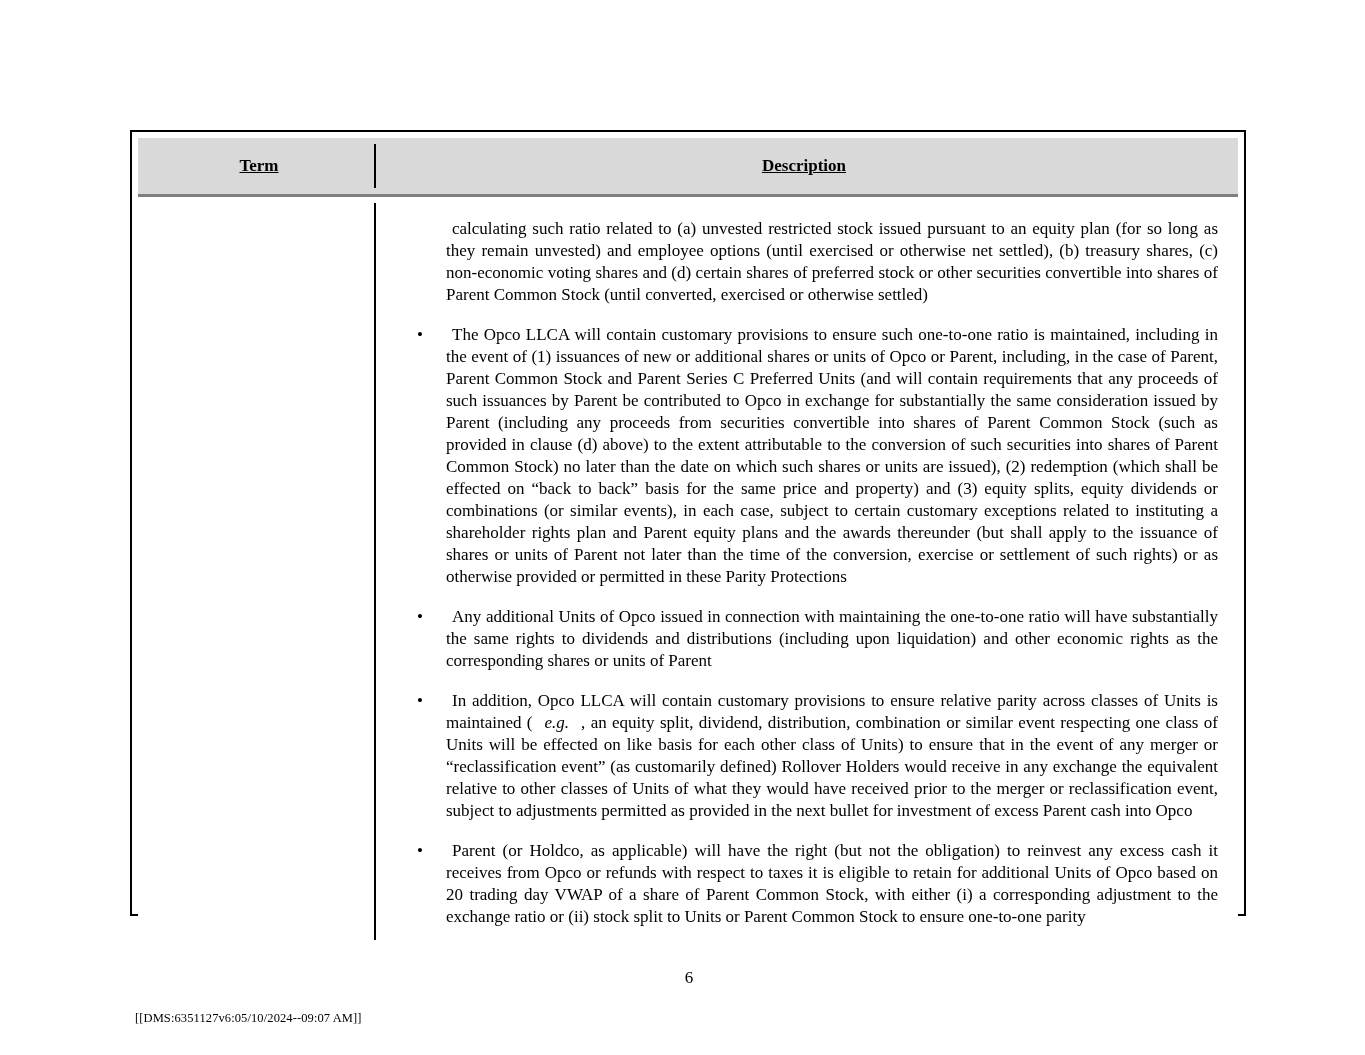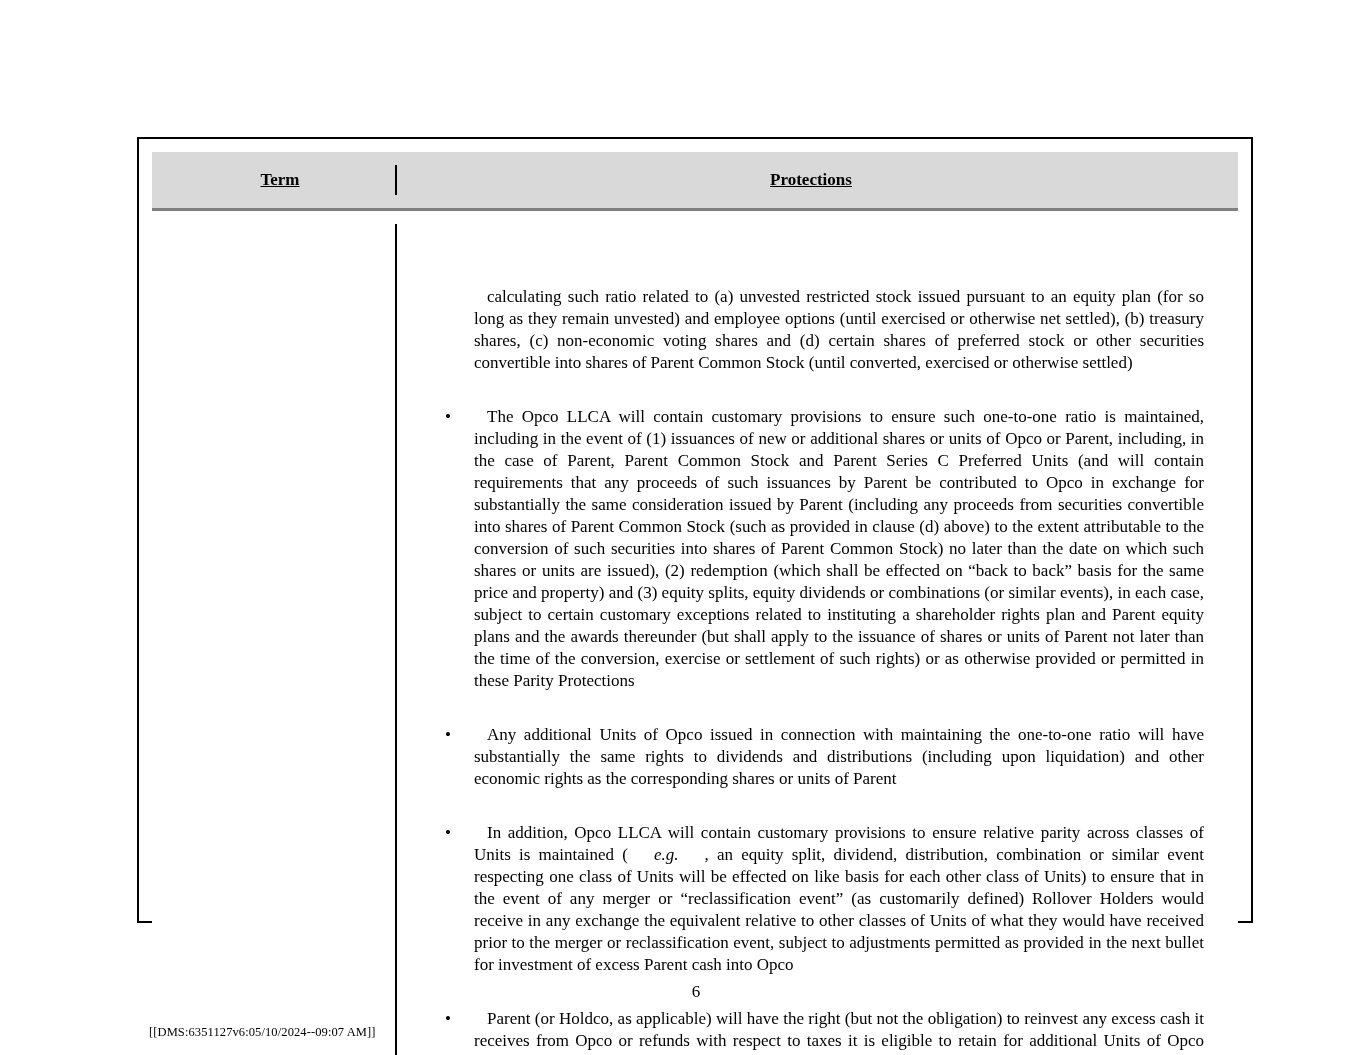--- a/index.html
+++ b/index.html
@@ -1,15 +1,15 @@
 <!DOCTYPE html>
 <html><head>
 <meta charset="utf-8">
 <style>
-  * { margin: 0; padding: 13px; box-sizing: border-box; }
+  * { margin: 0; padding: 6px; box-sizing: border-box; }
   html, body { background: #ffffff; }
   body {
     width: 1365px;
     height: 1055px;
     position: relative;
     font-family: "Liberation Serif", "DejaVu Serif", serif;
     color: #000000;
     overflow: hidden;
   }
 
@@ -54,21 +54,20 @@
     font-size: 17px;
     font-weight: bold;
     text-decoration: underline;
   }
 
   .desc-cell {
     padding: 9px 8px 0 64px;
     font-size: 17px;
     line-height: 22px;
     text-align: justify;
-    margin-top: 40px;
   }
   .para {
     position: relative;
     margin: 0 0 6px 0;
   }
   .bullet-marker {
     position: absolute;
     left: -29px;
     top: 0;
     width: 20px;
@@ -92,21 +91,21 @@
     font-size: 12.5px;
     letter-spacing: 0.1px;
   }
 </style>
 </head>
 <body>
 
 <div class="doc-table">
   <div class="header-row">
     <div class="th col-term">Term</div>
-    <div class="th col-desc">Protections</div>
+    <div class="th col-desc">Description</div>
   </div>
   <div class="body-row">
     <div class="col-term"></div>
     <div class="col-desc desc-cell">
 
     <div class="para"><span>calculating such ratio related to (a) unvested restricted stock issued pursuant to an equity plan (for so long as they remain unvested) and employee options (until exercised or otherwise net settled), (b) treasury shares, (c) non-economic voting shares and (d) certain shares of preferred stock or other securities convertible into shares of Parent Common Stock (until converted, exercised or otherwise settled)</span></div>
         <div class="para"><span class="bullet-marker">•</span><span>The Opco LLCA will contain customary provisions to ensure such one-to-one ratio is maintained, including in the event of (1) issuances of new or additional shares or units of Opco or Parent, including, in the case of Parent, Parent Common Stock and Parent Series C Preferred Units (and will contain requirements that any proceeds of such issuances by Parent be contributed to Opco in exchange for substantially the same consideration issued by Parent (including any proceeds from securities convertible into shares of Parent Common Stock (such as provided in clause (d) above) to the extent attributable to the conversion of such securities into shares of Parent Common Stock) no later than the date on which such shares or units are issued), (2) redemption (which shall be effected on “back to back” basis for the same price and property) and (3) equity splits, equity dividends or combinations (or similar events), in each case, subject to certain customary exceptions related to instituting a shareholder rights plan and Parent equity plans and the awards thereunder (but shall apply to the issuance of shares or units of Parent not later than the time of the conversion, exercise or settlement of such rights) or as otherwise provided or permitted in these Parity Protections</span></div>
         <div class="para"><span class="bullet-marker">•</span><span>Any additional Units of Opco issued in connection with maintaining the one-to-one ratio will have substantially the same rights to dividends and distributions (including upon liquidation) and other economic rights as the corresponding shares or units of Parent</span></div>
         <div class="para"><span class="bullet-marker">•</span><span>In addition, Opco LLCA will contain customary provisions to ensure relative parity across classes of Units is maintained (</span><span class="run-italic">e.g.</span><span>, an equity split, dividend, distribution, combination or similar event respecting one class of Units will be effected on like basis for each other class of Units) to ensure that in the event of any merger or “reclassification event” (as customarily defined) Rollover Holders would receive in any exchange the equivalent relative to other classes of Units of what they would have received prior to the merger or reclassification event, subject to adjustments permitted as provided in the next bullet for investment of excess Parent cash into Opco</span></div>
         <div class="para"><span class="bullet-marker">•</span><span>Parent (or Holdco, as applicable) will have the right (but not the obligation) to reinvest any excess cash it receives from Opco or refunds with respect to taxes it is eligible to retain for additional Units of Opco based on 20 trading day VWAP of a share of Parent Common Stock, with either (i) a corresponding adjustment to the exchange ratio or (ii) stock split to Units or Parent Common Stock to ensure one-to-one parity</span></div>

